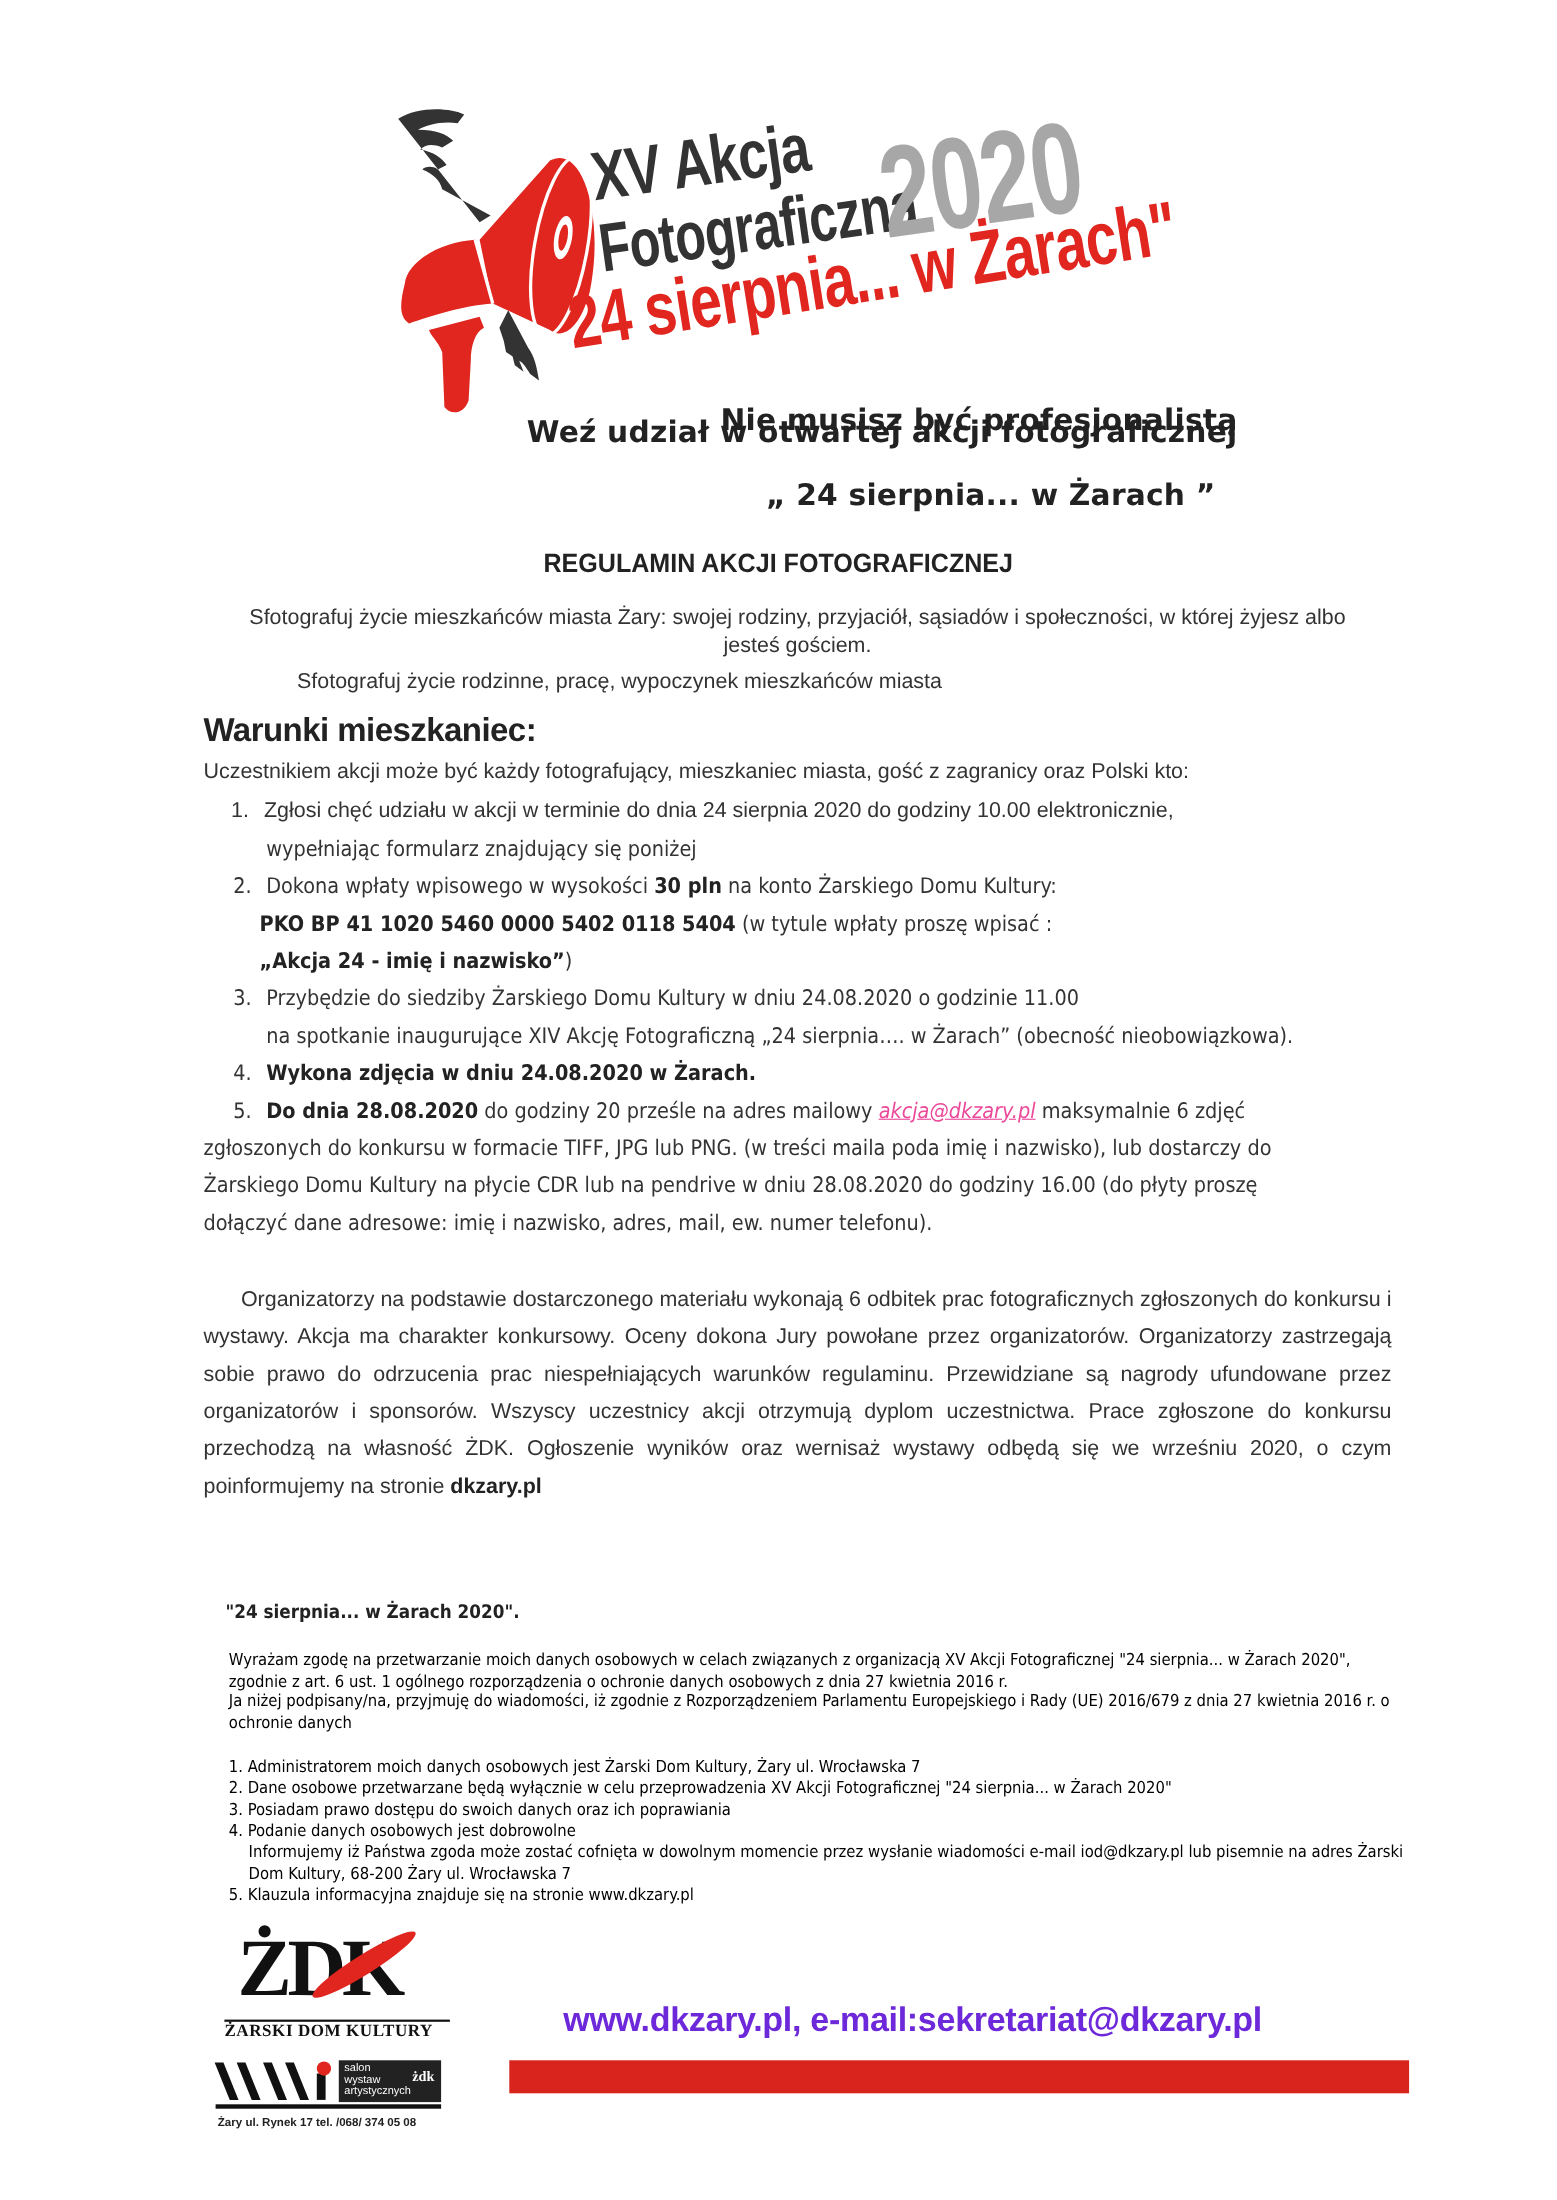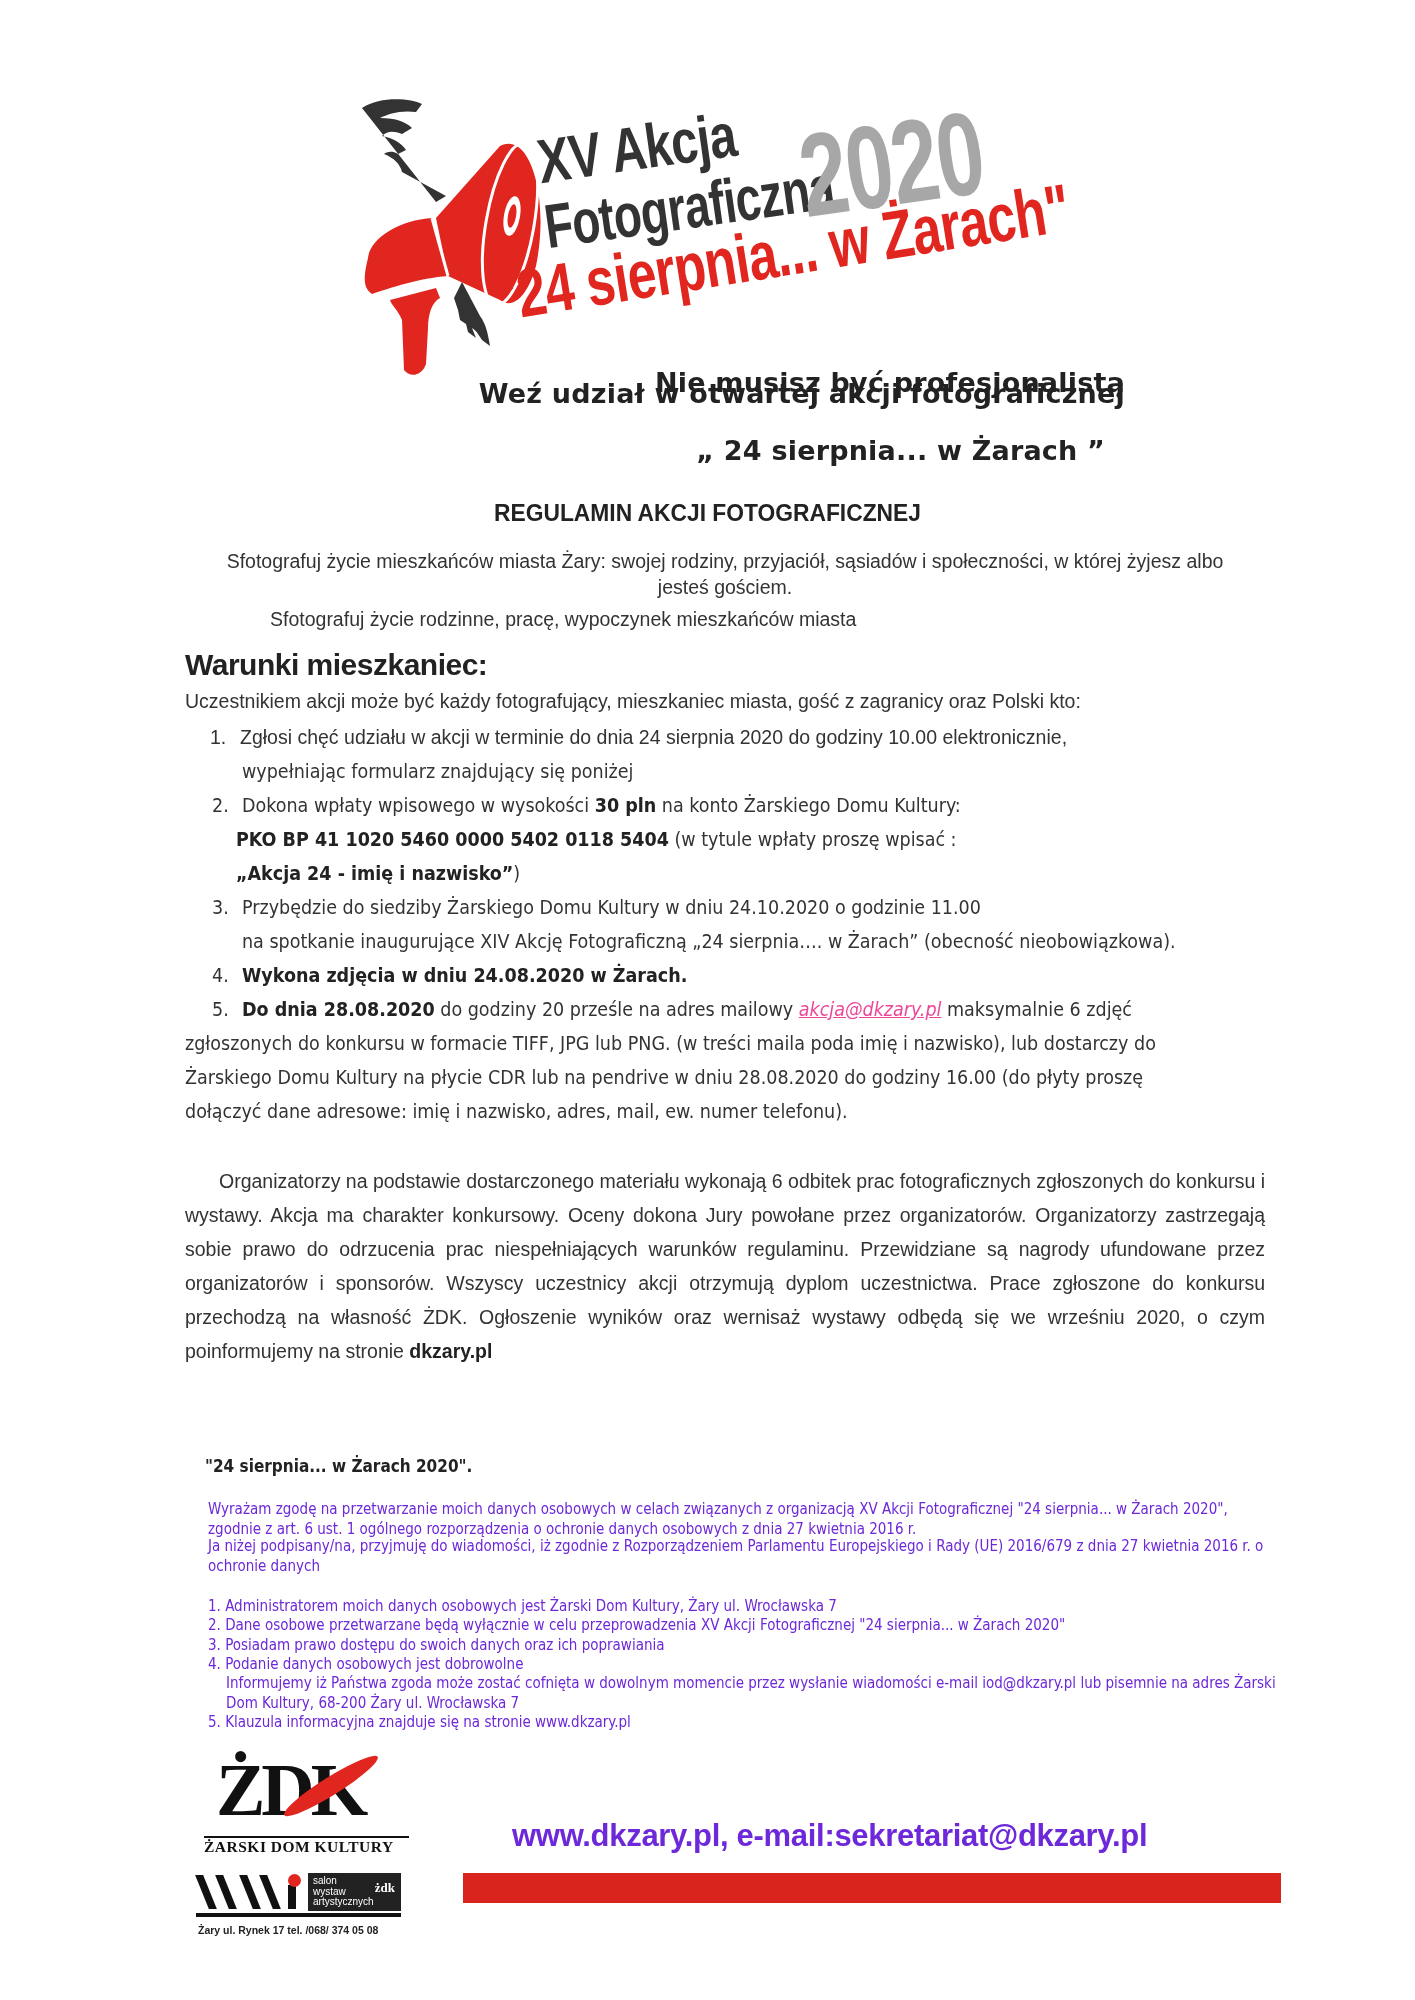--- a/index.html
+++ b/index.html
@@ -32,21 +32,21 @@
     #cond-title { left: 185px; top: 648px; font-size: 30px; font-weight: bold; color: #222; letter-spacing: -0.5px; }
     #cond-intro { left: 185px; top: 690px; font-size: 19.5px; color: #333; }
 
     .li { position: absolute; font-size: 19.5px; color: #333; white-space: nowrap; }
     .num { display: inline-block; width: 30px; }
     b { font-weight: bold; color: #222; }
     .link { text-decoration: underline; color: #ec4899; font-style: italic; }
 
     .para { position: absolute; left: 185px; width: 1080px; font-size: 19.5px; line-height: 34px; color: #333; text-align: justify; }
 
-    .small { position: absolute; left: 208px; width: 1060px; font-size: 15px; line-height: 19.5px; color: #6d28d9; }
+    .small { position: absolute; left: 208px; width: 1060px; font-size: 15px; line-height: 19.5px; color: #000000; }
     .decl { position: absolute; left: 205px; width: 1080px; font-size: 17px; line-height: 23px; color: #333; }
 
     
     #zdk-logo { left: 196px; top: 1752px; width: 215px; height: 100px; }
     #zdk-letters { position: absolute; left: 20px; top: -4px; font-family: "Liberation Serif", serif; font-weight: bold;
                    font-size: 74px; color: #111; letter-spacing: -4px; }
     #zdk-slash { position: absolute; left: 80px; top: 25px; width: 110px; height: 18px; background: #e0261f;
                  transform: rotate(-32deg); border-radius: 50%; }
     #zdk-line { position: absolute; left: 8px; top: 84px; width: 205px; height: 2px; background: #111; }
     #zdk-name { position: absolute; left: 8px; top: 86px; font-family: "Liberation Serif", serif; font-weight: bold;
@@ -109,21 +109,21 @@
   <span class="num">2.</span><span>Dokona wpłaty wpisowego w wysokości </span><b>30 pln</b><span> na konto Żarskiego Domu Kultury:</span>
 </div>
 <div class="li" style="left:236px;top:828px;">
   <b>PKO BP 41 1020 5460 0000 5402 0118 5404</b><span>  (w tytule wpłaty proszę wpisać :</span>
 </div>
 <div class="li" style="left:236px;top:862px;">
   <b>„Akcja 24 - imię i nazwisko”</b><span>)</span>
 </div>
 
 <div class="li" style="left:212px;top:896px;">
-  <span class="num">3.</span><span>Przybędzie do siedziby Żarskiego Domu Kultury w dniu 24.10.2020 o godzinie 11.00</span>
+  <span class="num">3.</span><span>Przybędzie do siedziby Żarskiego Domu Kultury w dniu 24.08.2020 o godzinie 11.00</span>
 </div>
 <div class="li" style="left:242px;top:930px;">na spotkanie inaugurujące XIV Akcję Fotograficzną „24 sierpnia…. w Żarach” (obecność nieobowiązkowa).</div>
 
 <div class="li" style="left:212px;top:964px;">
   <span class="num">4.</span><b>Wykona zdjęcia w dniu  24.08.2020 w Żarach.</b>
 </div>
 
 <div class="li" style="left:212px;top:998px;">
   <span class="num">5.</span><b>Do dnia 28.08.2020</b><span> do godziny 20 prześle na adres mailowy  </span><span class="link">akcja@dkzary.pl</span><span>  maksymalnie 6 zdjęć</span>
 </div>

